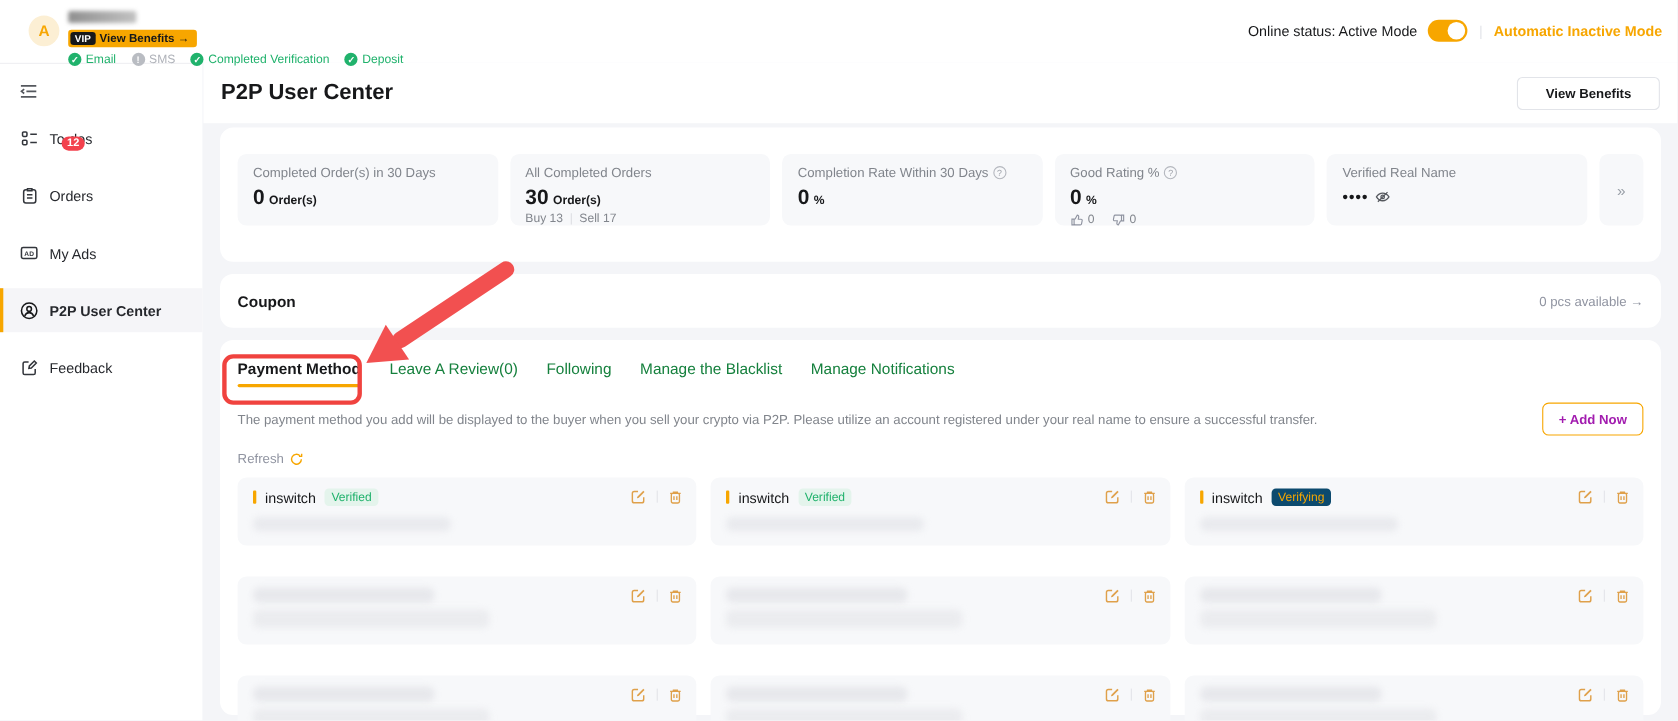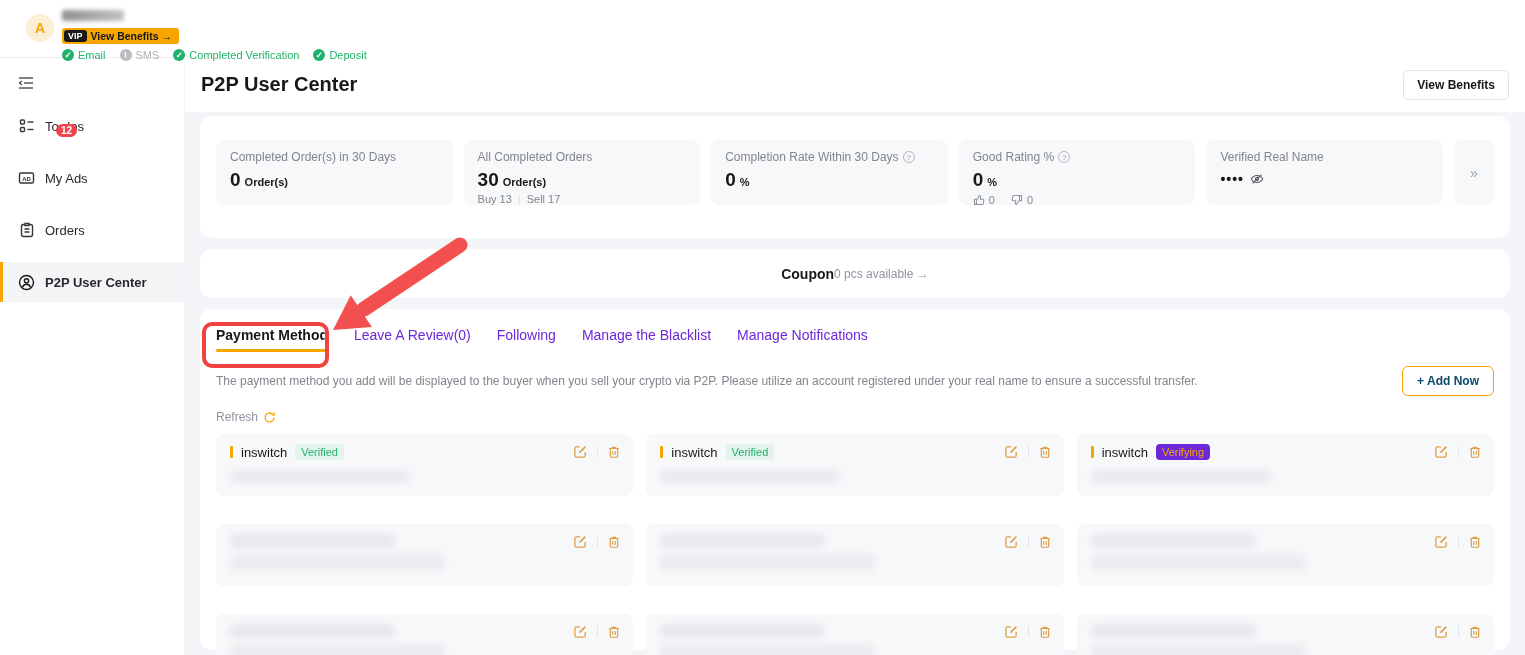--- a/index.html
+++ b/index.html
@@ -38,21 +38,21 @@
   .nav-item .nicon { width:17px; height:17px; flex:0 0 17px; display:flex; align-items:center; justify-content:center; }
   .nav-item.active { background:#f5f5f8; }
   .nav-item.active::before { content:""; position:absolute; left:0; top:0; bottom:0; width:3px; background:#f7a600; }
   .todo-badge { position:absolute; left:56px; top:18px; background:#f3414d; color:#fff; font-size:10px; font-weight:bold;
                 border-radius:9px; padding:1px 5px; }
 
   
   .main { position:absolute; top:57px; left:185px; width:1340px; height:598px; background:#f4f5f8; }
   .main-header { height:55px; background:#fff; display:flex; align-items:center; justify-content:space-between; padding:0 16px; }
   .page-title { font-size:20px; font-weight:bold; }
-  .btn-light { background:#fff; border:1px solid #e2e4e9; border-radius:5px; padding:7px 13px; font-size:12px;
+  .btn-light { background:#fff; border:1px solid #e2e4e9; border-radius:5px; padding:7px 25px; font-size:12px;
                font-weight:600; color:#17181a; cursor:pointer; font-family:inherit; }
   .content { padding:4px 15px 0 15px; display:flex; flex-direction:column; gap:11px; }
   .panel { background:#fff; border-radius:12px; }
 
   
   .overview { padding:14px 16px 16px 16px; height:122px; }
   .section-title { font-size:14px; font-weight:bold; }
   .stat-row { display:flex; gap:11px; margin-top:10px; }
   .stat-card { background:#f7f8fa; border-radius:8px; height:65px; padding:10px 14px; flex:1 1 0; min-width:0; }
   .stat-label { font-size:12px; color:#81858c; display:flex; align-items:center; gap:4px; white-space:nowrap; }
@@ -61,42 +61,42 @@
   .stat-unit { font-size:11px; font-weight:bold; }
   .stat-sub { margin-top:2px; font-size:11px; color:#81858c; display:flex; gap:6px; align-items:center; }
   .sub-divider { color:#dcdee3; }
   .thumb-row { margin-top:3px; display:flex; align-items:center; gap:4px; font-size:11px; color:#81858c; }
   .thumb-row .gap { width:8px; }
   .expand-card { flex:0 0 40px; background:#f7f8fa; border-radius:8px; height:65px; display:flex; align-items:center;
                  justify-content:center; color:#9aa0a8; font-size:14px; cursor:pointer; }
   .masked-row { margin-top:7px; display:flex; align-items:center; gap:6px; font-size:14px; font-weight:bold; letter-spacing:1px; }
 
   
-  .coupon { height:49px; display:flex; align-items:center; justify-content:center; padding:0 16px; }
+  .coupon { height:49px; display:flex; align-items:center; justify-content:space-between; padding:0 16px; }
   .coupon-available { font-size:12px; color:#9094a1; cursor:pointer; }
 
   
   .methods { padding:16px; height:341px; }
   .tabs-row { display:flex; gap:26px; align-items:flex-start; padding-top:2px; }
-  .tab { font-size:14px; color:#6d28d9; font-weight:500; cursor:pointer; padding-bottom:9px; position:relative; white-space:nowrap; }
+  .tab { font-size:14px; color:#15803d; font-weight:500; cursor:pointer; padding-bottom:9px; position:relative; white-space:nowrap; }
   .tab.active { color:#17181a; font-weight:bold; }
   .tab.active::after { content:""; position:absolute; left:0; right:0; bottom:0; height:3px; background:#f7a600; border-radius:2px; }
   .desc-row { display:flex; justify-content:space-between; align-items:center; margin-top:14px; }
   .desc-text { font-size:12px; color:#81858c; max-width:1150px; }
-  .btn-add { background:#fff; border:1px solid #f7a600; color:#0c4a6e; font-weight:bold; font-size:12px;
+  .btn-add { background:#fff; border:1px solid #f7a600; color:#a21caf; font-weight:bold; font-size:12px;
              border-radius:6px; padding:7px 14px; cursor:pointer; font-family:inherit; white-space:nowrap; }
   .refresh-row { margin-top:14px; display:flex; align-items:center; gap:5px; font-size:12px; color:#9094a1; cursor:pointer; width:80px; }
   .pm-grid { margin-top:10px; display:grid; grid-template-columns:repeat(3,1fr); gap:28px 13px; }
   .pm-card { background:#f7f8fa; border-radius:8px; height:62px; padding:10px 14px; position:relative; }
   .pm-head { display:flex; align-items:center; gap:8px; }
   .pm-bar { width:3px; height:12px; background:#f7a600; border-radius:1px; }
   .pm-name { font-size:13px; color:#17181a; }
   .pm-badge { font-size:11px; border-radius:4px; padding:2px 6px; }
   .pm-badge.verified { color:#20b26c; background:#e4f4ec; }
-  .pm-badge.verifying { color:#f7a600; background:#6d28d9; }
+  .pm-badge.verifying { color:#f7a600; background:#0c4a6e; }
   .pm-actions { position:absolute; top:10px; right:12px; display:flex; align-items:center; gap:9px; }
   .pm-actions .divider { width:1px; height:11px; background:#e3e4e9; }
   .icon-btn { cursor:pointer; display:flex; }
   .blur-line { height:13px; border-radius:6px; background:#e9eaee; filter:blur(3px); margin-top:10px; }
   .blur-a { width:180px; }
   .blur-top { width:165px; height:14px; margin-top:0; background:#e7e8ec; }
   .blur-bot { width:215px; height:17px; margin-top:6px; background:#ebecef; }
 
   
   .anno-box { position:absolute; left:202px; top:322px; width:127px; height:46px; border:4px solid #f0433f;
@@ -132,20 +132,28 @@
           <span class="verify-item done">
             <span class="vdot">✓</span>
             <span>Completed Verification</span>
           </span>
           <span class="verify-item done">
             <span class="vdot">✓</span>
             <span>Deposit</span>
           </span>
         </div>
       </div>
+    </div>
+    <div class="topbar-right">
+      <span>Online status: Active Mode</span>
+      <span class="toggle">
+          <span class="knob"></span>
+        </span>
+      <span class="tb-divider">|</span>
+      <span class="auto-inactive">Automatic Inactive Mode</span>
     </div>
   </header>
 
   <aside class="sidebar">
     <span class="collapse-btn">
       <svg width="16" height="14" viewBox="0 0 16 14">
           <g stroke="#55585e" stroke-width="1.5" fill="none">
         <path d="M1 2h14M6 7h9M1 12h14"></path>
             <path d="M4 5L1.5 7L4 9" fill="none"></path>
           </g>
@@ -158,47 +166,56 @@
             <path d="M8.5 4H14.5"></path>
           <rect x="1.5" y="9.5" width="4" height="4" rx="1"></rect>
             <path d="M8.5 11.5H14.5"></path>
           </svg>
       </span>
       <span>To-dos</span>
       <span class="todo-badge">12</span>
     </div>
     <div class="nav-item">
       <span class="nicon">
-        <svg width="17" height="16" viewBox="0 0 17 16" fill="none">
-          <rect x="1.5" y="3" width="14" height="10" rx="1.5" stroke="#33363c" stroke-width="1.4"></rect>
-          <text x="8.5" y="10.5" font-size="6" font-weight="bold" fill="#33363c" text-anchor="middle" font-family="Liberation Sans,sans-serif">AD</text>
-          </svg>
-      </span>
-      <span>My Ads</span>
-    </div>
-    <div class="nav-item">
-      <span class="nicon">
         <svg width="16" height="16" viewBox="0 0 16 16" fill="none" stroke="#33363c" stroke-width="1.4">
           <rect x="2.5" y="2.5" width="11" height="12" rx="2"></rect>
             <path d="M6 1.5h4v2H6z" fill="#fff"></path>
           <path d="M5.5 7h5M5.5 10h5"></path>
           </svg>
       </span>
       <span>Orders</span>
+    </div>
+    <div class="nav-item">
+      <span class="nicon">
+        <svg width="17" height="16" viewBox="0 0 17 16" fill="none">
+          <rect x="1.5" y="3" width="14" height="10" rx="1.5" stroke="#33363c" stroke-width="1.4"></rect>
+          <text x="8.5" y="10.5" font-size="6" font-weight="bold" fill="#33363c" text-anchor="middle" font-family="Liberation Sans,sans-serif">AD</text>
+          </svg>
+      </span>
+      <span>My Ads</span>
     </div>
     <div class="nav-item active">
       <span class="nicon">
         <svg width="17" height="17" viewBox="0 0 17 17" fill="none" stroke="#17181a" stroke-width="1.4">
           <circle cx="8.5" cy="8.5" r="7"></circle>
             <circle cx="8.5" cy="6.8" r="2.1"></circle>
           <path d="M4.5 13.2c.7-2 2.2-3 4-3s3.3 1 4 3"></path>
           </svg>
       </span>
       <span style="font-weight:bold">P2P User Center</span>
     </div>
+    <div class="nav-item">
+      <span class="nicon">
+        <svg width="16" height="16" viewBox="0 0 16 16" fill="none" stroke="#33363c" stroke-width="1.4">
+          <path d="M13 9.5V13a1.5 1.5 0 0 1-1.5 1.5h-8A1.5 1.5 0 0 1 2 13V4.5A1.5 1.5 0 0 1 3.5 3H7"></path>
+          <path d="M9.5 8.5L14 4l-1.8-1.8L7.7 6.7 7.3 8.9z"></path>
+          </svg>
+      </span>
+      <span>Feedback</span>
+    </div>
   </aside>
 
   <main class="main">
     <div class="main-header">
       <h1 class="page-title">P2P User Center</h1>
       <button class="btn-light">View Benefits</button>
     </div>
 
     <div class="content">
 

